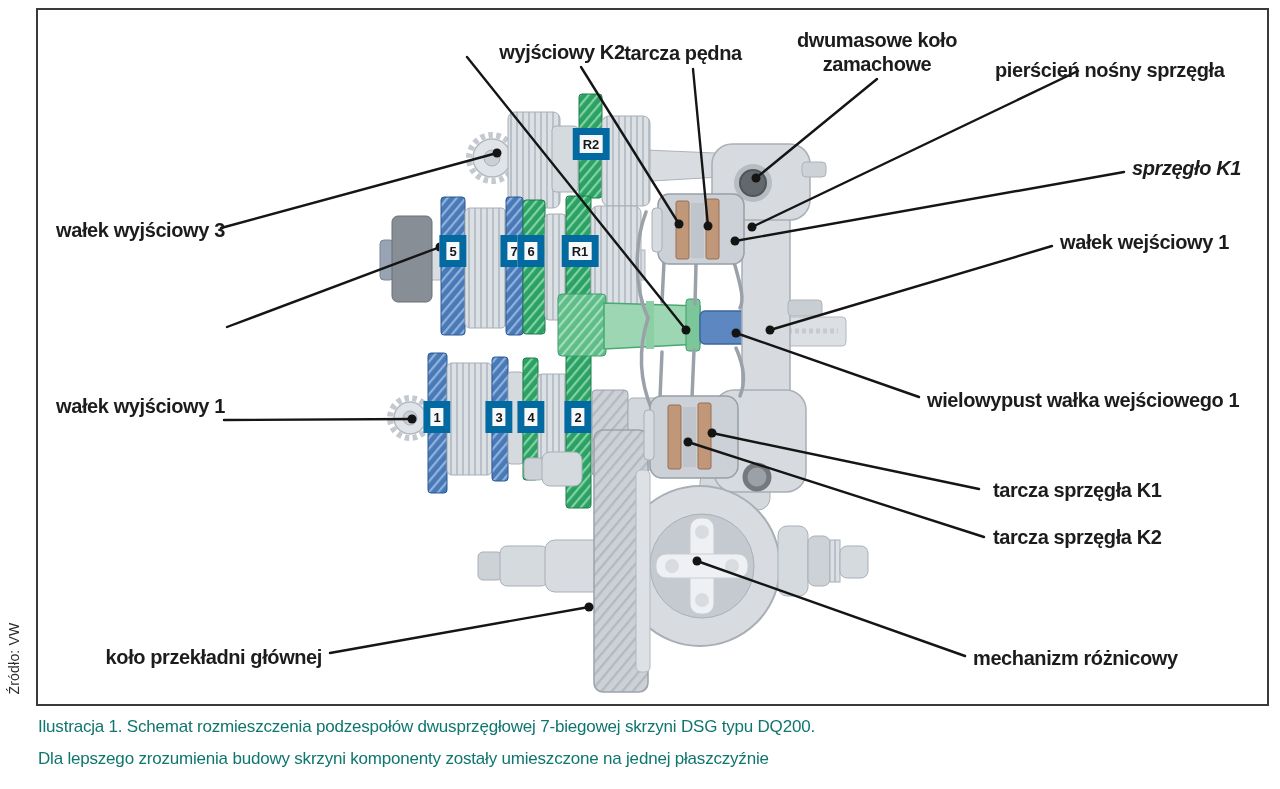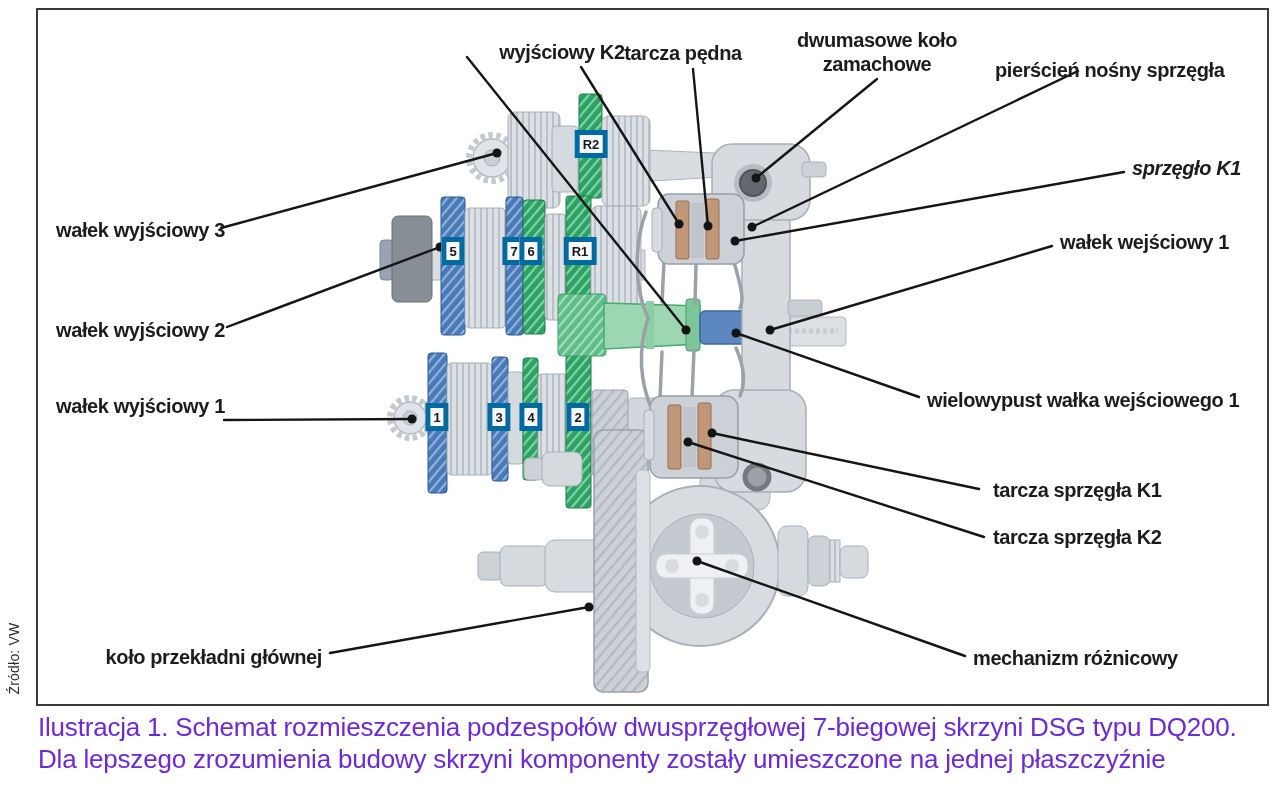--- a/index.html
+++ b/index.html
@@ -17,32 +17,32 @@
   .callout {
     position:absolute; white-space:nowrap;
     font-size:20px; font-weight:600; letter-spacing:-0.4px; color:#1c1c1e;
     line-height:24px; height:24px;
   }
   .callout.center { transform:translateX(-50%); text-align:center; }
   .callout.two-line { height:48px; }
   .callout.two-line span { display:block; }
   .tag {
     position:absolute; transform:translate(-50%,-50%);
-    background:#f7f8fa; border:5px solid #0369a1; color:#15171a;
+    background:#f7f8fa; border:7px solid #0369a1; color:#15171a;
     font-size:13px; font-weight:700; line-height:1;
     padding:3px 3px 2px 3px; min-width:15px; text-align:right;
   }
   .source-credit {
     position:absolute; left:-46px; top:650px; width:120px; height:17px;
     transform:rotate(-90deg); transform-origin:center;
     font-size:14px; color:#2b2b2b; text-align:center; letter-spacing:0.2px;
   }
   .caption {
     position:absolute; left:38px; top:711px; width:1230px;
-    font-size:26px; color:#6d28d9; letter-spacing:-0.2px; line-height:32px;
+    font-size:17px; color:#0f766e; letter-spacing:-0.2px; line-height:32px;
   }
 </style>
 </head>
 <body>
 
 <div class="stage">
 
   <div class="figure-box"></div>
 
   <svg class="art" viewBox="0 0 1280 789">
@@ -226,21 +226,20 @@
     <span>dwumasowe koło</span>
     <span>zamachowe</span>
   </div>
   <div class="callout" style="left:995px; top:58px;">pierścień nośny sprzęgła</div>
   <div class="callout" style="left:1132px; top:156px;font-style:italic;">sprzęgło K1</div>
   <div class="callout" style="left:1060px; top:230px;">wałek wejściowy 1</div>
   <div class="callout" style="left:927px; top:388px;">wielowypust wałka wejściowego 1</div>
   <div class="callout" style="left:993px; top:478px;">tarcza sprzęgła K1</div>
   <div class="callout" style="left:993px; top:525px;">tarcza sprzęgła K2</div>
   <div class="callout" style="left:56px; top:218px;">wałek wyjściowy 3</div>
-  <div class="callout" style="left:56px; top:318px;">wałek wyjściowy 2</div>
   <div class="callout" style="left:56px; top:394px;">wałek wyjściowy 1</div>
   <div class="callout" style="right:958px; top:645px;">koło przekładni głównej</div>
   <div class="callout" style="left:973px; top:646px;">mechanizm różnicowy</div>
 
   <div class="source-credit">Źródło: VW</div>
 
   <div class="caption">
     <div>Ilustracja 1. Schemat rozmieszczenia podzespołów dwusprzęgłowej 7-biegowej skrzyni DSG typu DQ200.</div>
     <div>Dla lepszego zrozumienia budowy skrzyni komponenty zostały umieszczone na jednej płaszczyźnie</div>
   </div>

